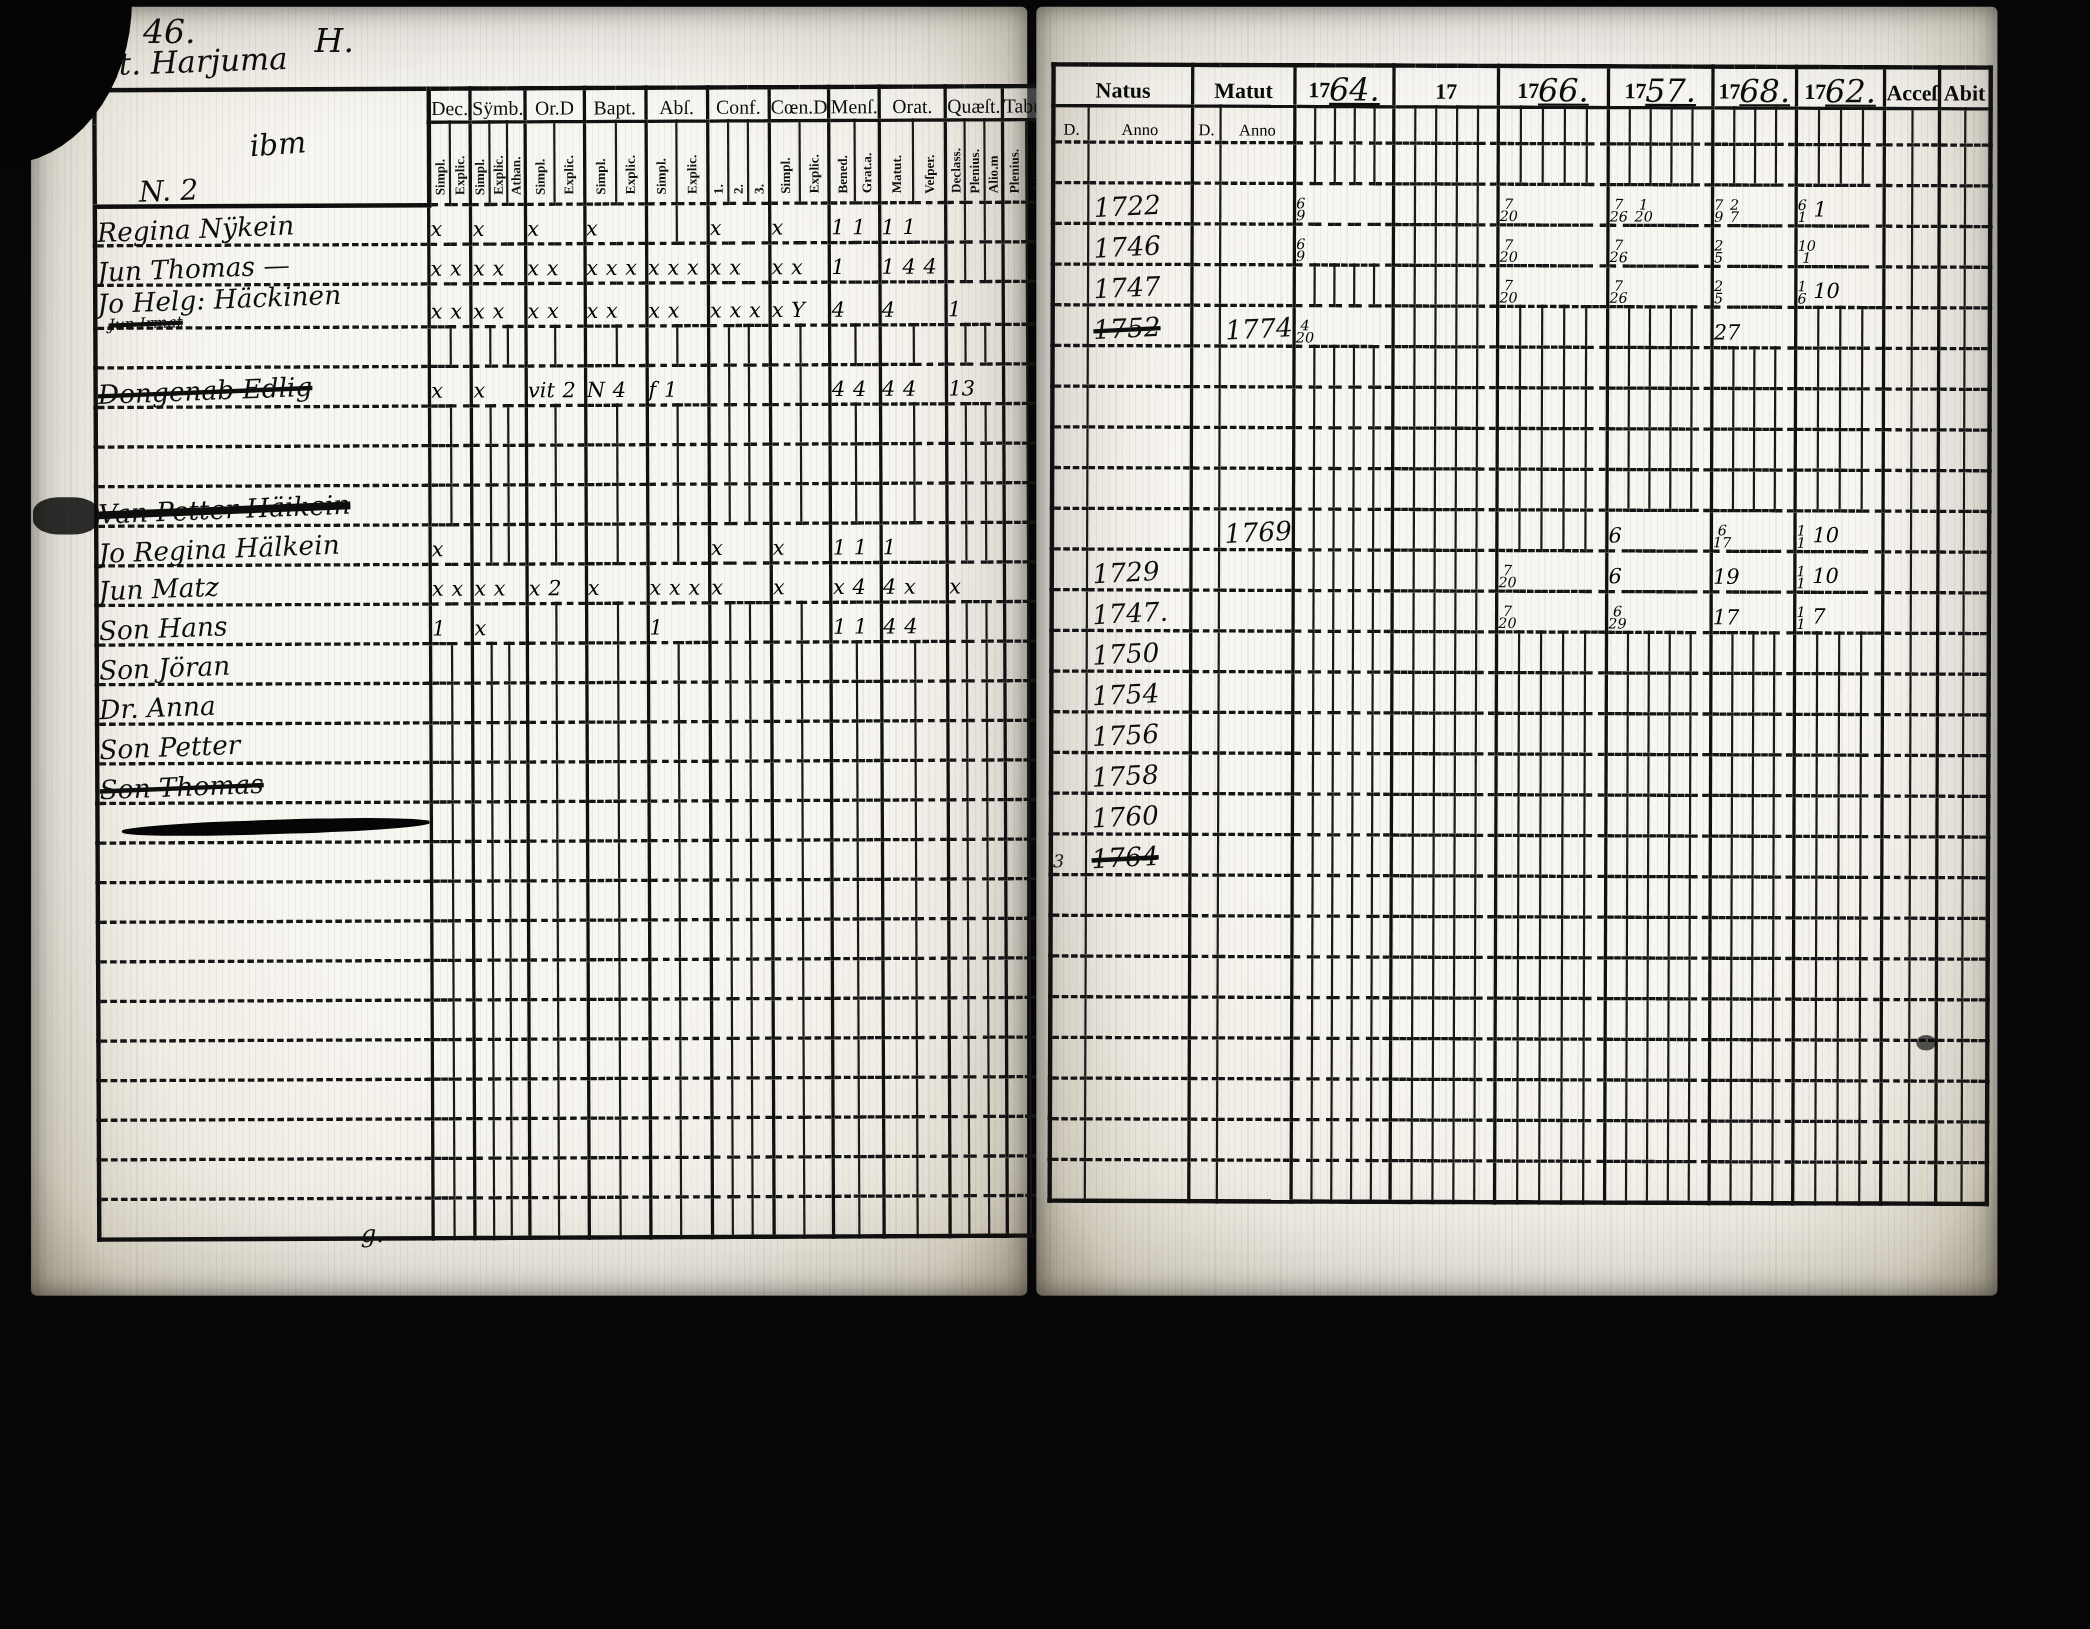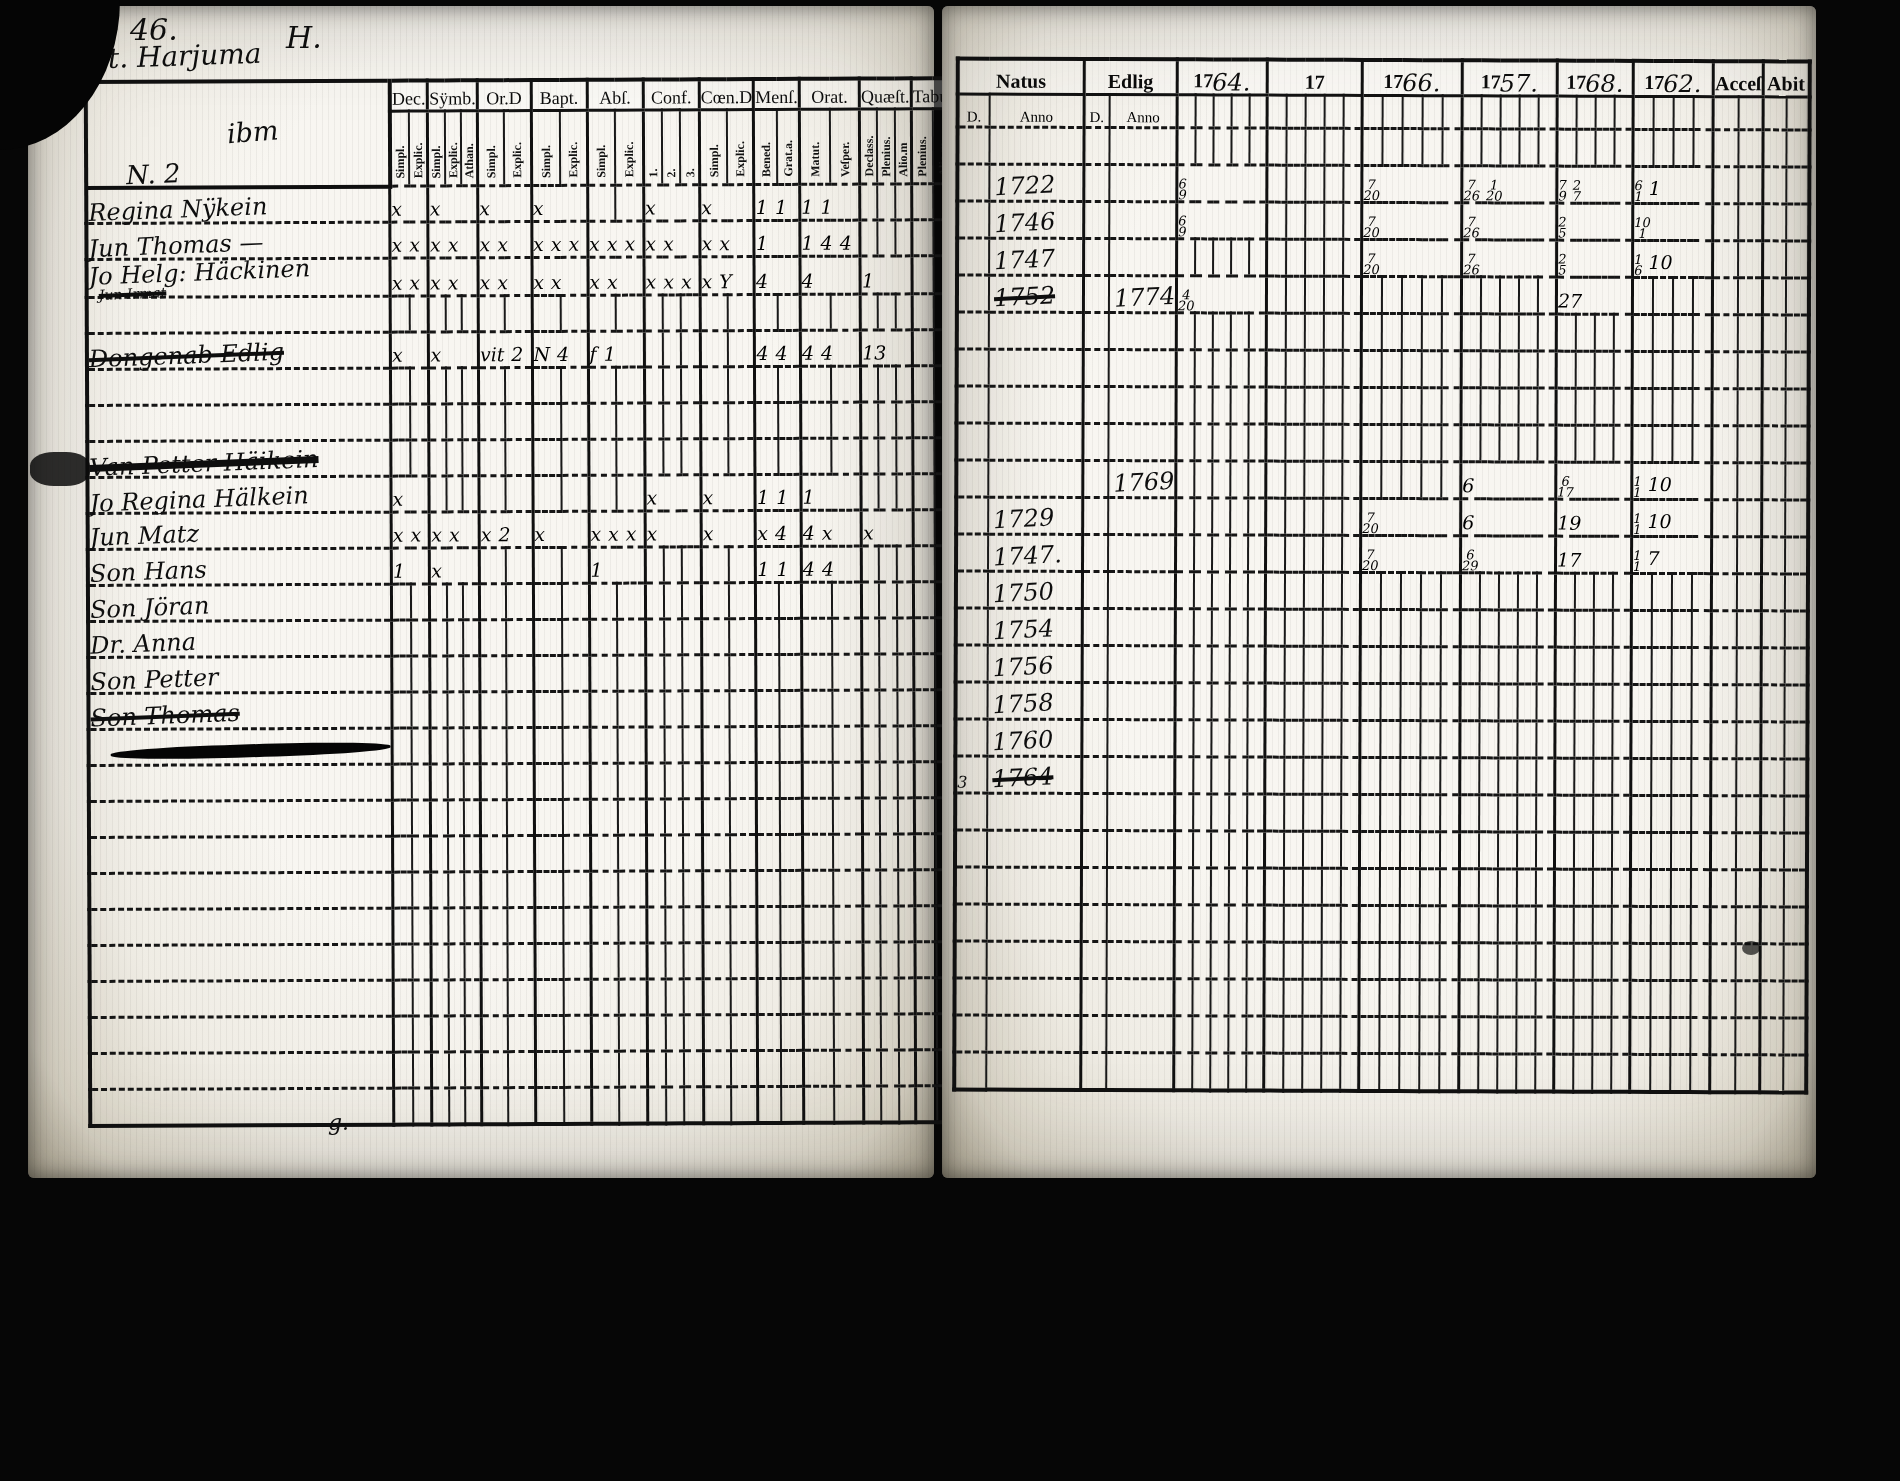--- a/index.html
+++ b/index.html
@@ -52,21 +52,21 @@
   .vlab{
     writing-mode:vertical-rl;transform:rotate(180deg);
     font-family:"Liberation Serif", serif;font-weight:bold;font-size:12px;color:#111;
     line-height:1;display:inline-block;padding:2px 0;
   }
   .corner-cell{border-right:4px solid #101010;vertical-align:top;text-align:center;border-bottom:4px solid #0f0f0f;}
   .corner-ibm{display:block;font-size:27px;margin-top:10px;margin-left:30px;transform:rotate(-4deg);}
   .corner-n2{display:block;font-size:26px;text-align:left;margin:8px 0 0 38px;transform:rotate(-2deg);}
   
   .yprint{font-family:"Liberation Serif", serif;font-weight:bold;font-size:20px;color:#0b0b0b;}
-  .yhand{font-family:"DejaVu Serif", serif;font-style:italic;font-size:24px;position:relative;top:3px;left:-1px;color:#0d0d0d;}
+  .yhand{font-family:"DejaVu Serif", serif;font-style:italic;font-size:29px;position:relative;top:3px;left:-1px;color:#0d0d0d;text-decoration:underline;}
   .subDA{font-family:"Liberation Serif", serif;font-weight:bold;font-size:15px;text-align:center;
     border-bottom:4px solid #0f0f0f;height:30px;vertical-align:middle;}
   .subEmpty{border-bottom:4px solid #0f0f0f;height:30px;}
   
   .leaf{border-left:2px solid #191919;border-bottom:3px dashed #151515;}
   .gb{border-left:3px solid #101010;}
   .name-cell{
     border-bottom:3px dashed #151515;border-right:3px solid #101010;
     text-align:left;padding-left:14px;vertical-align:bottom;
   }
@@ -922,21 +922,21 @@
         <col style="width: 20px;">
         <col style="width: 20px;">
         <col style="width: 25px;">
         <col style="width: 25px;">
         <col style="width: 23px;">
         <col style="width: 23px;">
       </colgroup>
       <thead>
         <tr>
           <th class="glabel gb" colspan="2" style="height: 32px;"><span class="yprint">Natus</span></th>
-          <th class="glabel gb" colspan="2" style="height: 32px;"><span class="yprint">Edlig</span></th>
+          <th class="glabel gb" colspan="2" style="height: 32px;"><span class="yprint">Matut</span></th>
           <th class="glabel gb" colspan="5" style="height: 32px;"><span class="yprint">17</span><span class="yhand">64.</span></th>
           <th class="glabel gb" colspan="5" style="height: 32px;"><span class="yprint">17</span></th>
           <th class="glabel gb" colspan="5" style="height: 32px;"><span class="yprint">17</span><span class="yhand">66.</span></th>
           <th class="glabel gb" colspan="5" style="height: 32px;"><span class="yprint">17</span><span class="yhand">57.</span></th>
           <th class="glabel gb" colspan="4" style="height: 32px; margin-left: 28px;"><span class="yprint">17</span><span class="yhand">68.</span></th>
           <th class="glabel gb" colspan="4" style="height: 32px;"><span class="yprint">17</span><span class="yhand">62.</span></th>
           <th class="glabel gb" colspan="2" style="height: 32px; text-align: center;"><span class="yprint">Acceſ</span></th>
           <th class="glabel gb" colspan="2" style="height: 32px;"><span class="yprint">Abit</span></th>
         </tr>
         <tr>

